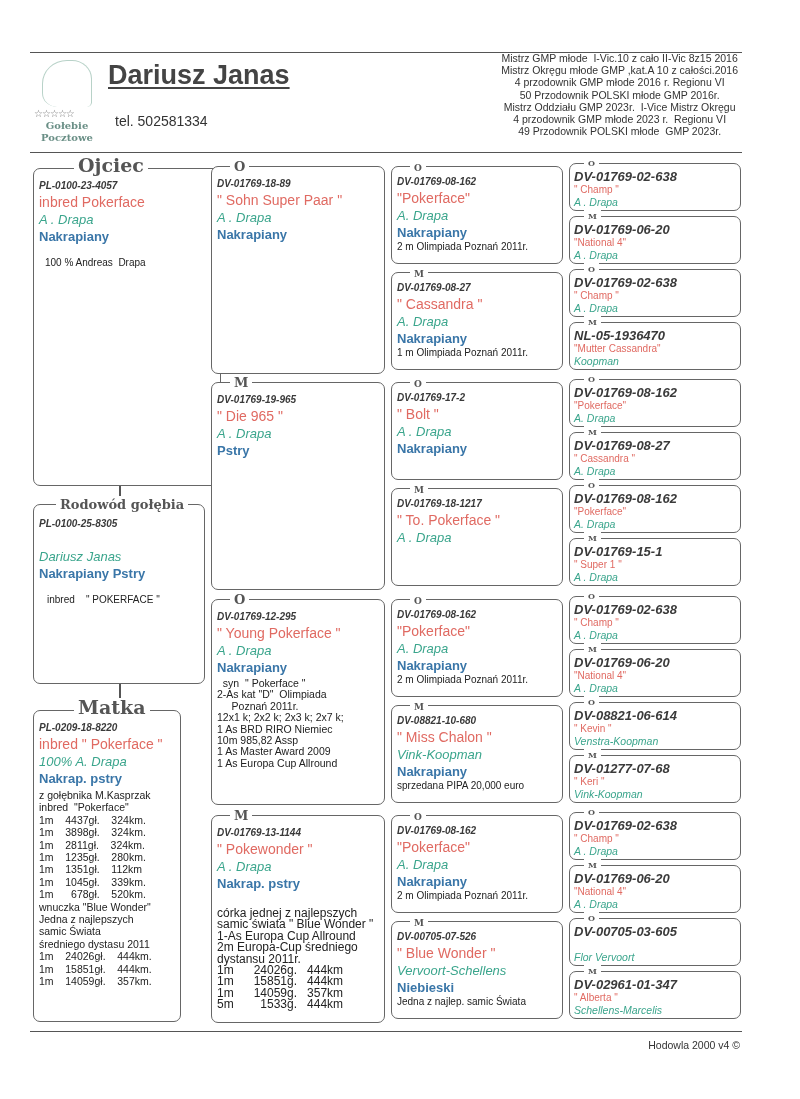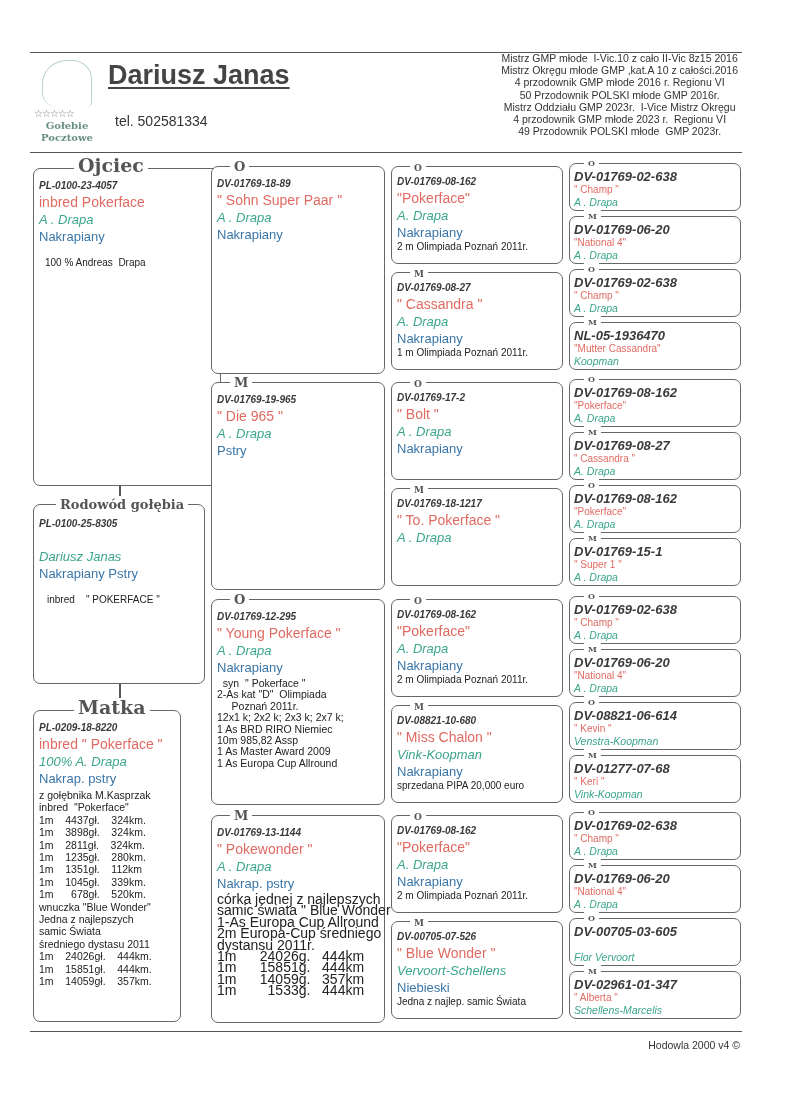--- a/index.html
+++ b/index.html
@@ -23,21 +23,21 @@
   .lbl-small { font-size: 12px; top: -9px; left: 18px; }
   .lbl-tiny { font-size: 8px; top: -7px; left: 14px; line-height: 12px; }
   .ring { font-style: italic; font-weight: bold; color: #3a3a3a; }
   .name { color: #e06a62; }
   .breeder { font-style: italic; color: #3aa58c; }
   .color { color: #3a76a8; }
   .note { color: #222; }
   .col0 .ring, .col1 .ring, .col2 .ring { font-size: 10px; line-height: 17px; }
   .col0 .name, .col1 .name, .col2 .name { font-size: 14px; line-height: 17px; }
   .col0 .breeder, .col1 .breeder, .col2 .breeder { font-size: 13px; line-height: 17px; }
-  .col0 .color, .col1 .color, .col2 .color { font-size: 13px; line-height: 17px; }
+  .col0 .color, .col1 .color, .col2 .color { font-size: 13px; line-height: 17px; font-weight: bold; }
   .col0 .note, .col1 .note, .col2 .note { font-size: 10px; line-height: 11.5px; }
   .col3 { padding: 5px 4px 2px 4px; }
   .col3 .ring { font-size: 13px; line-height: 15px; }
   .col3 .name { font-size: 10px; line-height: 12px; }
   .col3 .breeder { font-size: 10.5px; line-height: 13px; }
   .pre { white-space: pre; }
   .connector { position: absolute; background: #555; }
   .footer { position: absolute; right: 60px; top: 1039px; font-size: 10.5px; color: #333; }
 </style>
 </head>
@@ -142,30 +142,30 @@
     <div class="pre">1 As Master Award 2009</div>
     <div class="pre">1 As Europa Cup Allround</div>
   </div>
 </div>
 <div class="box col1" style="left:211px; top:815px; width:174px; height:208px;">
   <div class="box-label lbl-med">M</div>
   <div class="ring">DV-01769-13-1144</div>
   <div class="name">" Pokewonder "</div>
   <div class="breeder">A . Drapa</div>
   <div class="color">Nakrap. pstry</div>
-  <div style="font-size:14px; line-height:11.4px; margin-top:2px;">
+  <div style="font-size:12px; line-height:11.4px; margin-top:16px;">
     <div class="pre">córka jednej z najlepszych</div>
     <div class="pre">samic świata " Blue Wonder "</div>
     <div class="pre">1-As Europa Cup Allround</div>
     <div class="pre">2m Europa-Cup średniego</div>
     <div class="pre">dystansu 2011r.</div>
     <div class="pre">1m      24026g.   444km</div>
     <div class="pre">1m      15851g.   444km</div>
     <div class="pre">1m      14059g.   357km</div>
-    <div class="pre">1m        1533g.   444km</div>
+    <div class="pre">5m        1533g.   444km</div>
   </div>
 </div>
 
 <div id="col2">
     <div class="box col2" style="left: 391px; top: 166px; width: 172px; height: 98px; padding-top: 6px;">
       <div class="box-label lbl-small" style="font-size:9px; top:-8px;">O</div>
       <div class="ring">DV-01769-08-162</div>
       <div class="name">"Pokerface"</div>
       <div class="breeder">A. Drapa</div>
       <div class="color">Nakrapiany</div>

